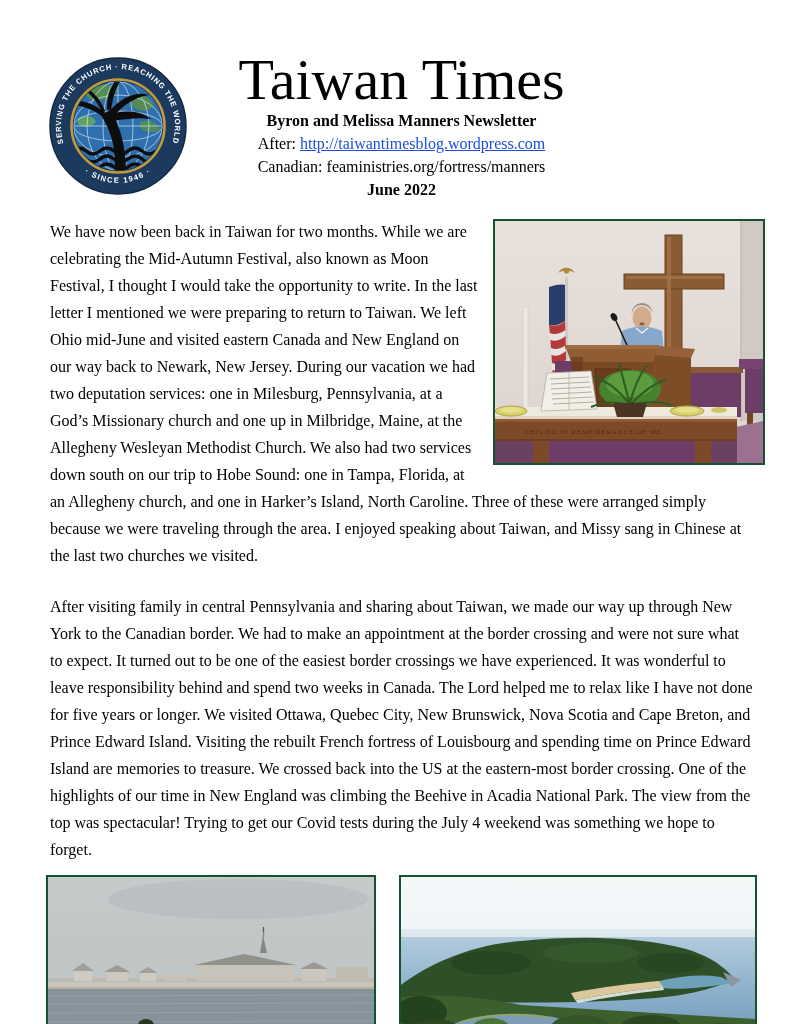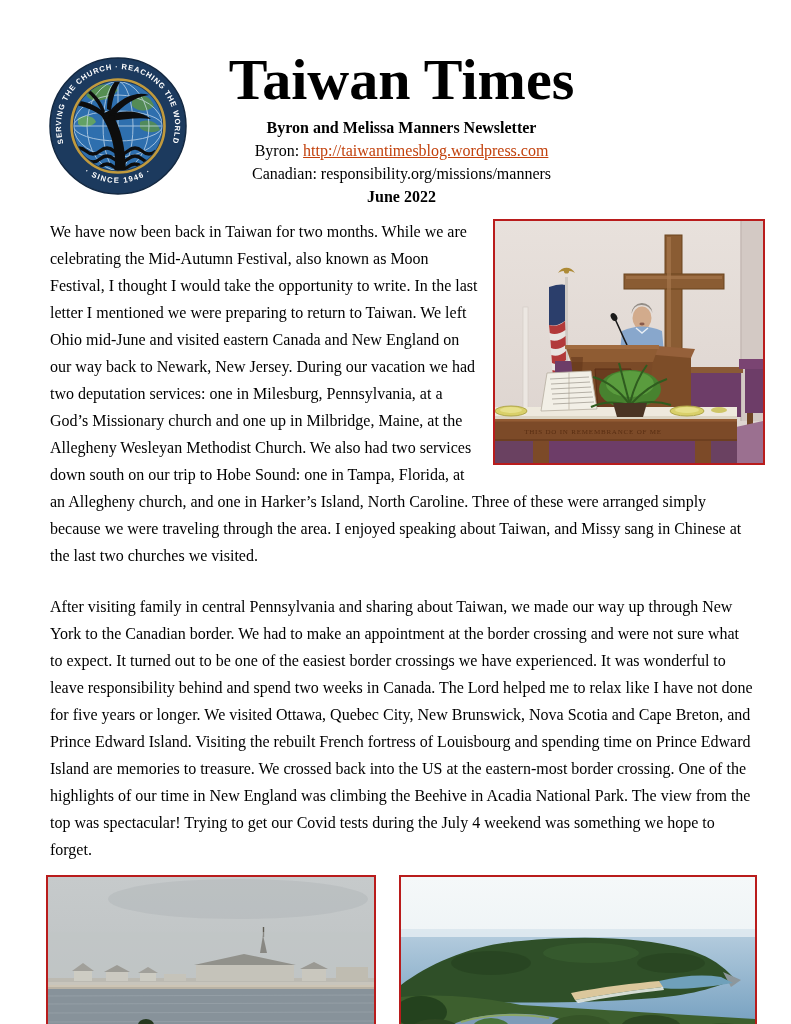--- a/index.html
+++ b/index.html
@@ -11,30 +11,30 @@
     font-family:"Liberation Serif","DejaVu Serif",serif;
     color:#000;
     overflow:hidden;
     box-sizing:border-box;
     padding:0 26px 0 38px;
   }
   
   .header{position:relative;height:206px;}
   .logo{position:absolute;left:10px;top:56px;width:140px;height:140px;}
   .header-text{text-align:center;padding-top:50px;}
-  h1.title{font-size:58px;font-weight:bold;margin:0;line-height:1.02;letter-spacing:0;}
-  .subs{margin-top:7px;font-size:16px;line-height:23px;}
+  h1.title{font-size:58px;font-weight:normal;margin:0;line-height:1.02;letter-spacing:0;}
+  .subs{font-size:16px;line-height:23px;}
   .sub{white-space:nowrap;}
   .bold{font-weight:bold;}
-  .link{color:#c2410c;cursor:pointer;}
+  .link{color:#1d4ed8;cursor:pointer;}
   
   p.body{font-size:16px;line-height:27px;margin:12px;text-align:left;}
   .para2{margin-top:13px;}
   figure{margin:0;padding:0;}
-  .photo{border:2px solid #b91c1c;background:#0369a1;display:block;box-sizing:content-box;}
+  .photo{border:2px solid #14532d;background:#0369a1;display:block;box-sizing:content-box;}
   .photo svg{display:block;}
   .church-fig{float:right;width:268px;height:242px;margin:1px 0 8px 11px;}
   .photo-row{display:flex;gap:23px;align-items:flex-start;margin:7px 0 0 8px;}
   .louisbourg-fig{width:326px;height:227px;}
   .acadia-fig{width:354px;height:231px;}
   .clearfix::after{content:"";display:block;clear:both;}
 </style>
 </head>
 <body>
 
@@ -89,22 +89,22 @@
         <text font-family="Liberation Sans, sans-serif" font-size="7.6" font-weight="bold" fill="#ffffff" letter-spacing="1.4">
           <textPath href="#arcBottom" startOffset="50%" text-anchor="middle">· SINCE 1946 ·</textPath>
         </text>
       </svg>
     </div>
 
     <div class="header-text">
       <h1 class="title">Taiwan Times</h1>
       <div class="subs">
         <div class="sub bold">Byron and Melissa Manners Newsletter</div>
-        <div class="sub"><span>Byron: </span><a class="link" href="#">http://taiwantimesblog.wordpress.com</a></div>
-        <div class="sub"><span>Canadian: </span><span>responsibility.org/missions/manners</span></div>
+        <div class="sub"><span>After: </span><a class="link" href="#">http://taiwantimesblog.wordpress.com</a></div>
+        <div class="sub"><span>Canadian: </span><span>feaministries.org/fortress/manners</span></div>
         <div class="sub bold">June 2022</div>
       </div>
     </div>
   </header>
 
   <main>
 
     <div class="clearfix">
 
       <figure class="photo church-fig">

